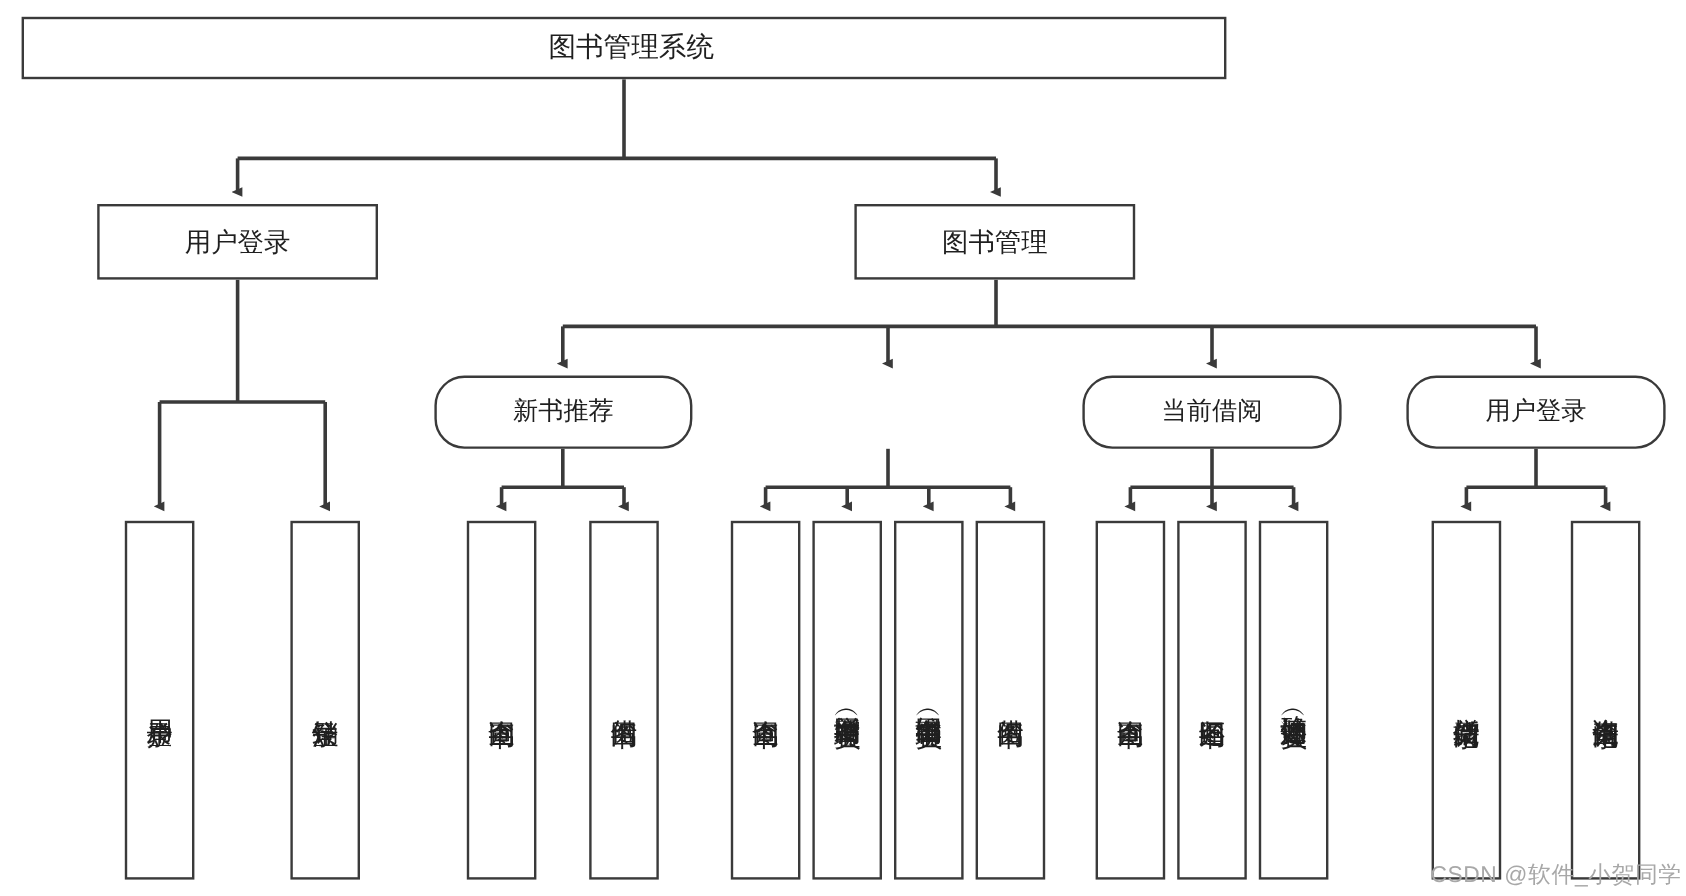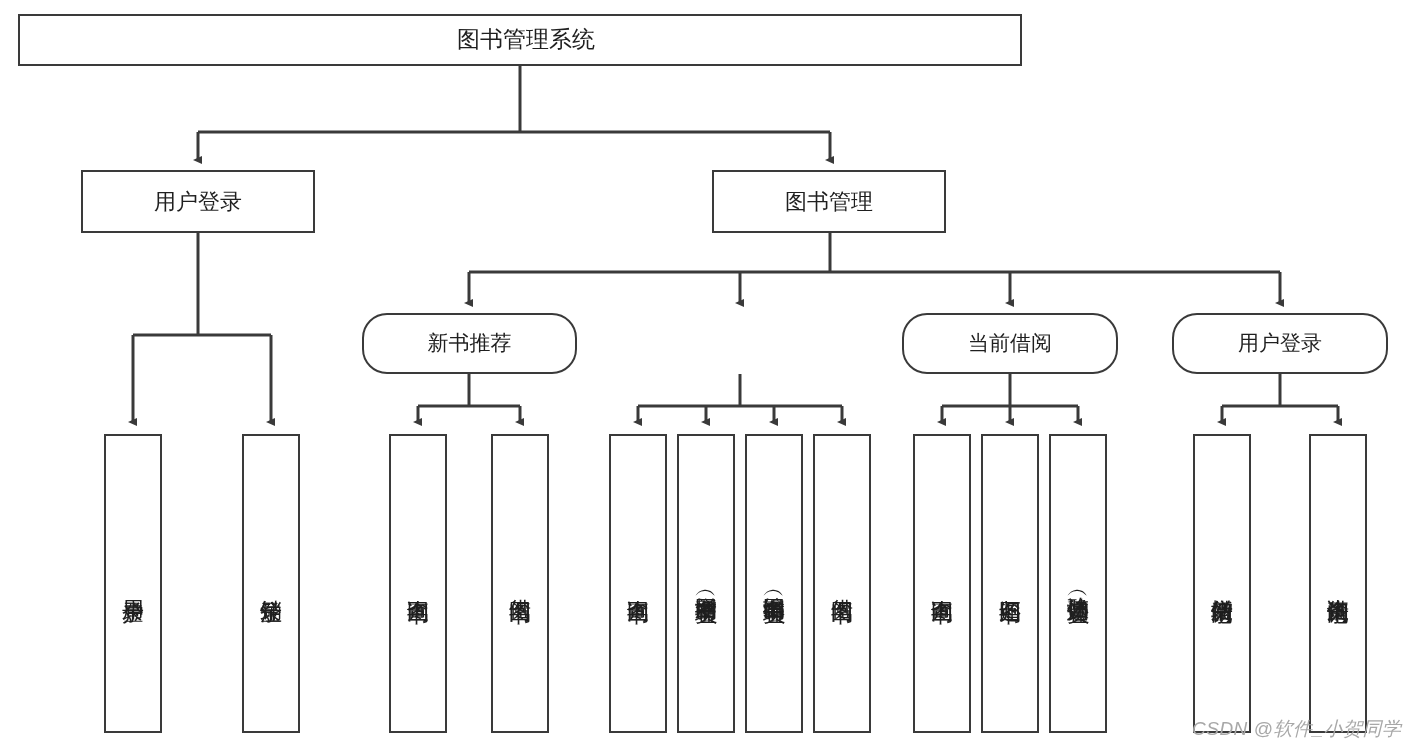--- a/index.html
+++ b/index.html
@@ -183,15 +183,15 @@
     <span class="vlabel">确认归还（管理员）</span>
   </div>
 
   <div class="node leaf" style="left:1193px; top:434px; width:58px; height:299px;">
     <span class="vlabel">新增借阅记录</span>
   </div>
   <div class="node leaf" style="left:1309px; top:434px; width:58px; height:299px;">
     <span class="vlabel">查询借阅记录</span>
   </div>
 
-  <div class="watermark" style="left:1192px; top:716px;font-style:italic;">CSDN @软件_小贺同学</div>
+  <div class="watermark" style="left:1192px; top:716px;">CSDN @软件_小贺同学</div>
 
 </div>
 
 </body></html>

